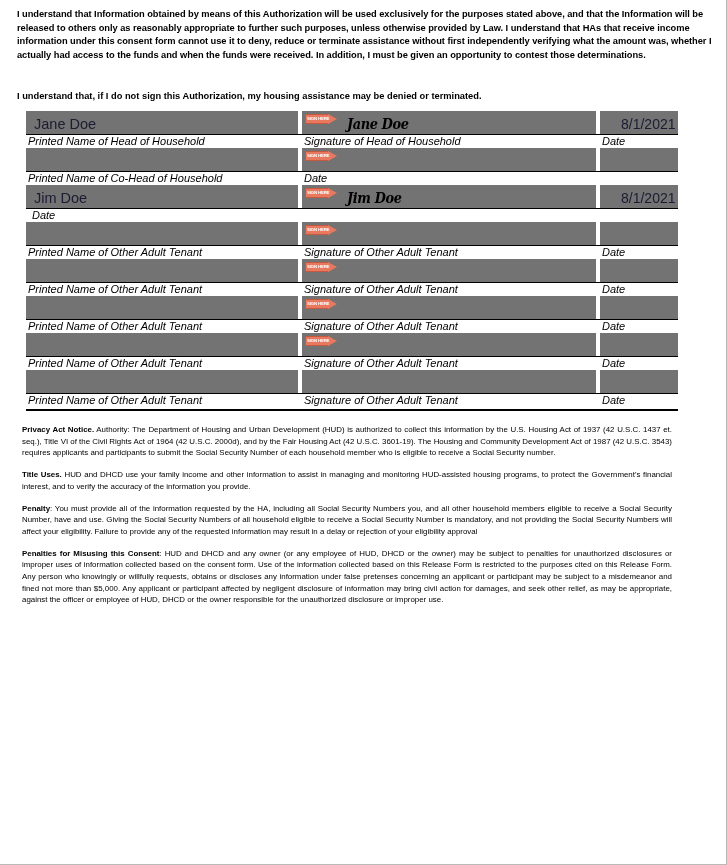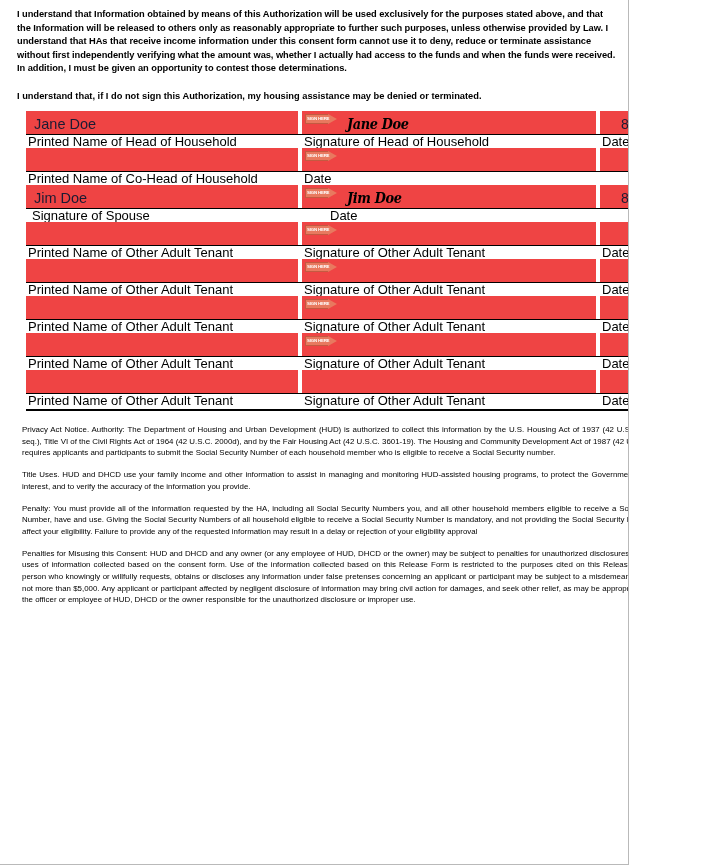--- a/index.html
+++ b/index.html
@@ -6,21 +6,21 @@
     margin: 0;
     padding: 0;
     background: #ffffff;
   }
   body {
     font-family: "Liberation Sans", sans-serif;
     color: #000000;
   }
   #page {
     position: relative;
-    width: 629px;
+    width: 727px;
     height: 865px;
     background: #ffffff;
     border-right: 1px solid #b9b9b9;
     border-bottom: 1px solid #b9b9b9;
     box-sizing: border-box;
     overflow: hidden;
   }
 
   
   .para-block {
@@ -66,21 +66,21 @@
     display: flex;
     width: 100%;
     height: 13px;
     border-top: 1.3px solid #000;
   }
   .col-name   { width: 272px; flex: 0 0 272px; }
   .col-sig    { width: 294px; flex: 0 0 294px; margin-left: 4px; }
   .col-date   { width: 78px;  flex: 0 0 78px;  margin-left: 4px; }
 
   .field-box {
-    background: #ef4444;
+    background: #737373;
     height: 23px;
     box-sizing: border-box;
     position: relative;
     overflow: hidden;
   }
   .field-val {
     position: absolute;
     left: 8px;
     bottom: 1px;
     font-size: 14.5px;
@@ -106,26 +106,27 @@
     font-weight: bold;
     font-size: 14px;
     line-height: 16px;
     color: #000;
     letter-spacing: -0.4px;
     white-space: nowrap;
     transform: scaleX(0.92);
     transform-origin: left bottom;
   }
   .label-cell {
-    font-size: 13px;
+    font-size: 11px;
     line-height: 13px;
     padding-left: 2px;
     color: #000;
     white-space: nowrap;
     box-sizing: border-box;
+    font-style: italic;
   }
 
   
   .sign-tag {
     position: absolute;
     left: 3px;
     top: 3px;
     width: 33px;
     height: 10px;
   }
@@ -172,21 +173,21 @@
     left: 22px;
     width: 650px;
   }
   .legal-para {
     font-size: 7.9px;
     line-height: 11.7px;
     text-align: justify;
     margin: 0 0 10px 0;
     color: #000;
   }
-  .legal-para b { font-weight: normal; }
+  .legal-para b { font-weight: bold; }
 
   
   #footer {
     position: absolute;
     right: 15px;
     top: 832px;
     text-align: right;
     margin-top: 39px;
   }
   .footer-orig {
@@ -268,21 +269,20 @@
               <span class="tag-point"></span>
               <span class="tag-text">SIGN HERE</span>
             </span>
             <span class="sig-val">Jim Doe</span>
           </div>
           <div class="field-box col-date">
             <span class="date-val">8/1/2021</span>
           </div>
         </div>
         <div class="sig-labels">
-          <div class="label-cell col-sig">Signature of Spouse</div>
           <div class="label-cell col-date">Date</div>
         </div>
       </div>
       <div class="sig-row">
         <div class="sig-fields">
           <div class="field-box col-name">
             <span class="field-val"></span>
           </div>
           <div class="field-box col-sig">
             <span class="sign-tag">

